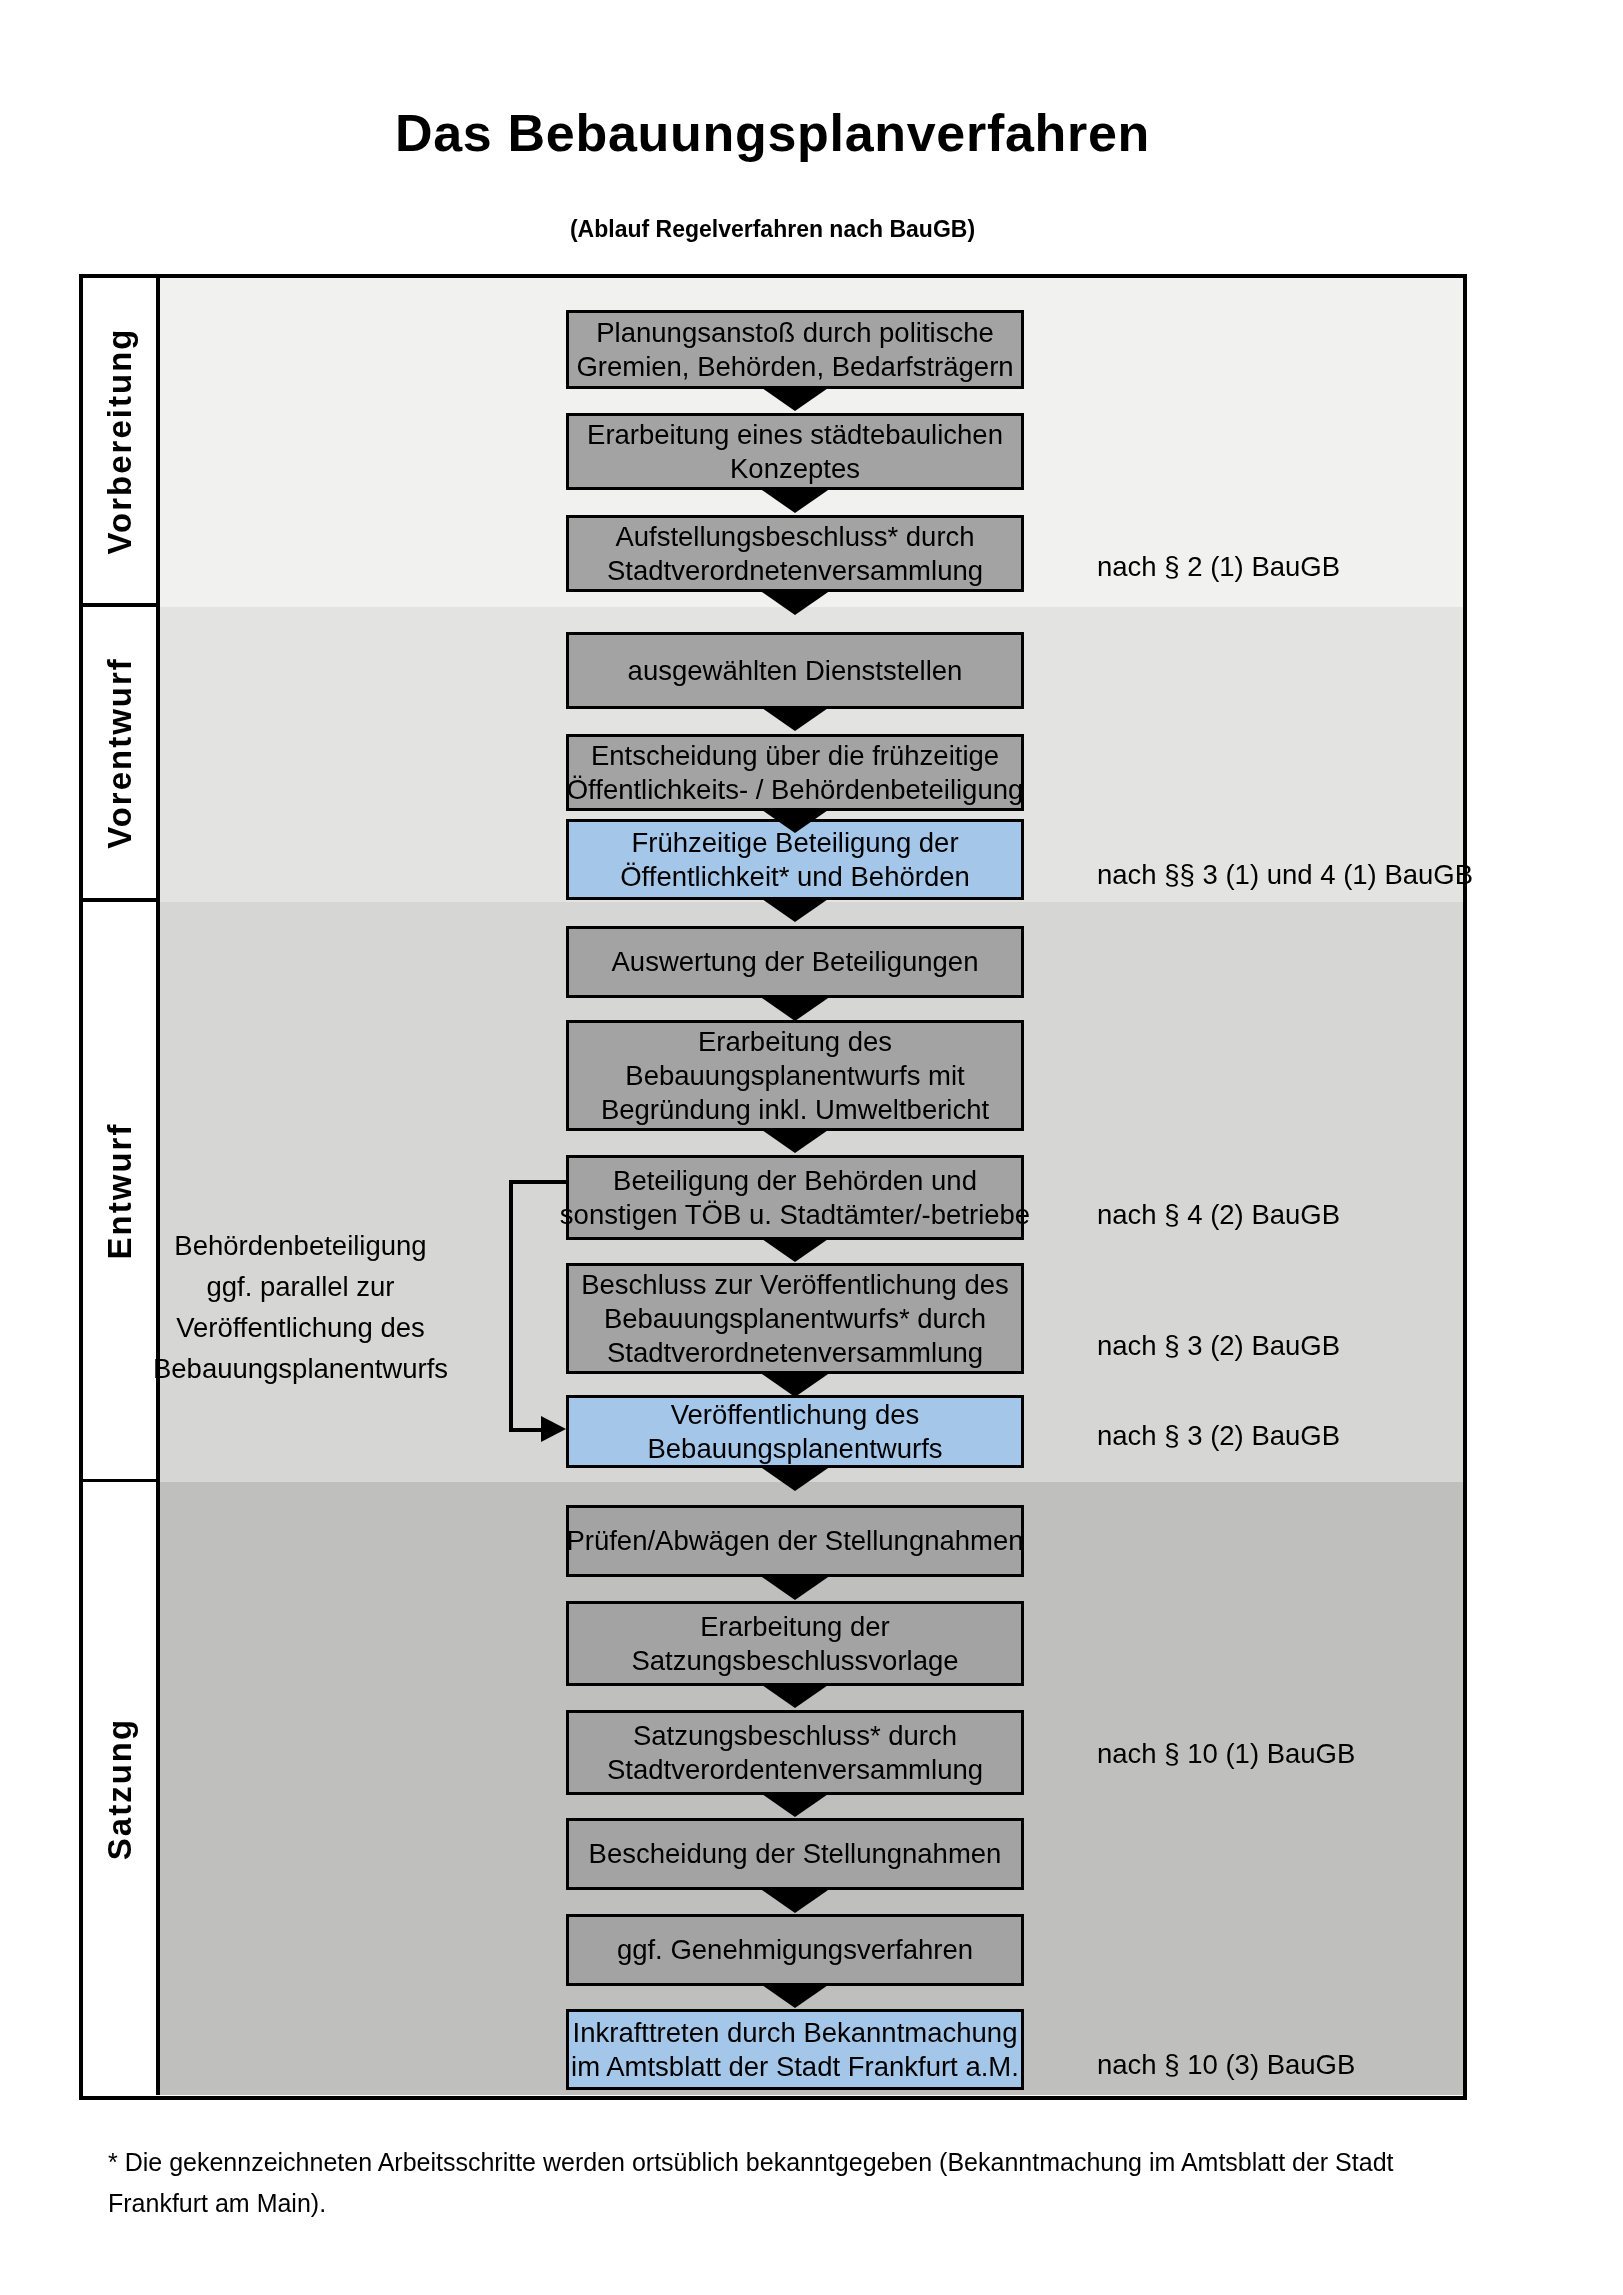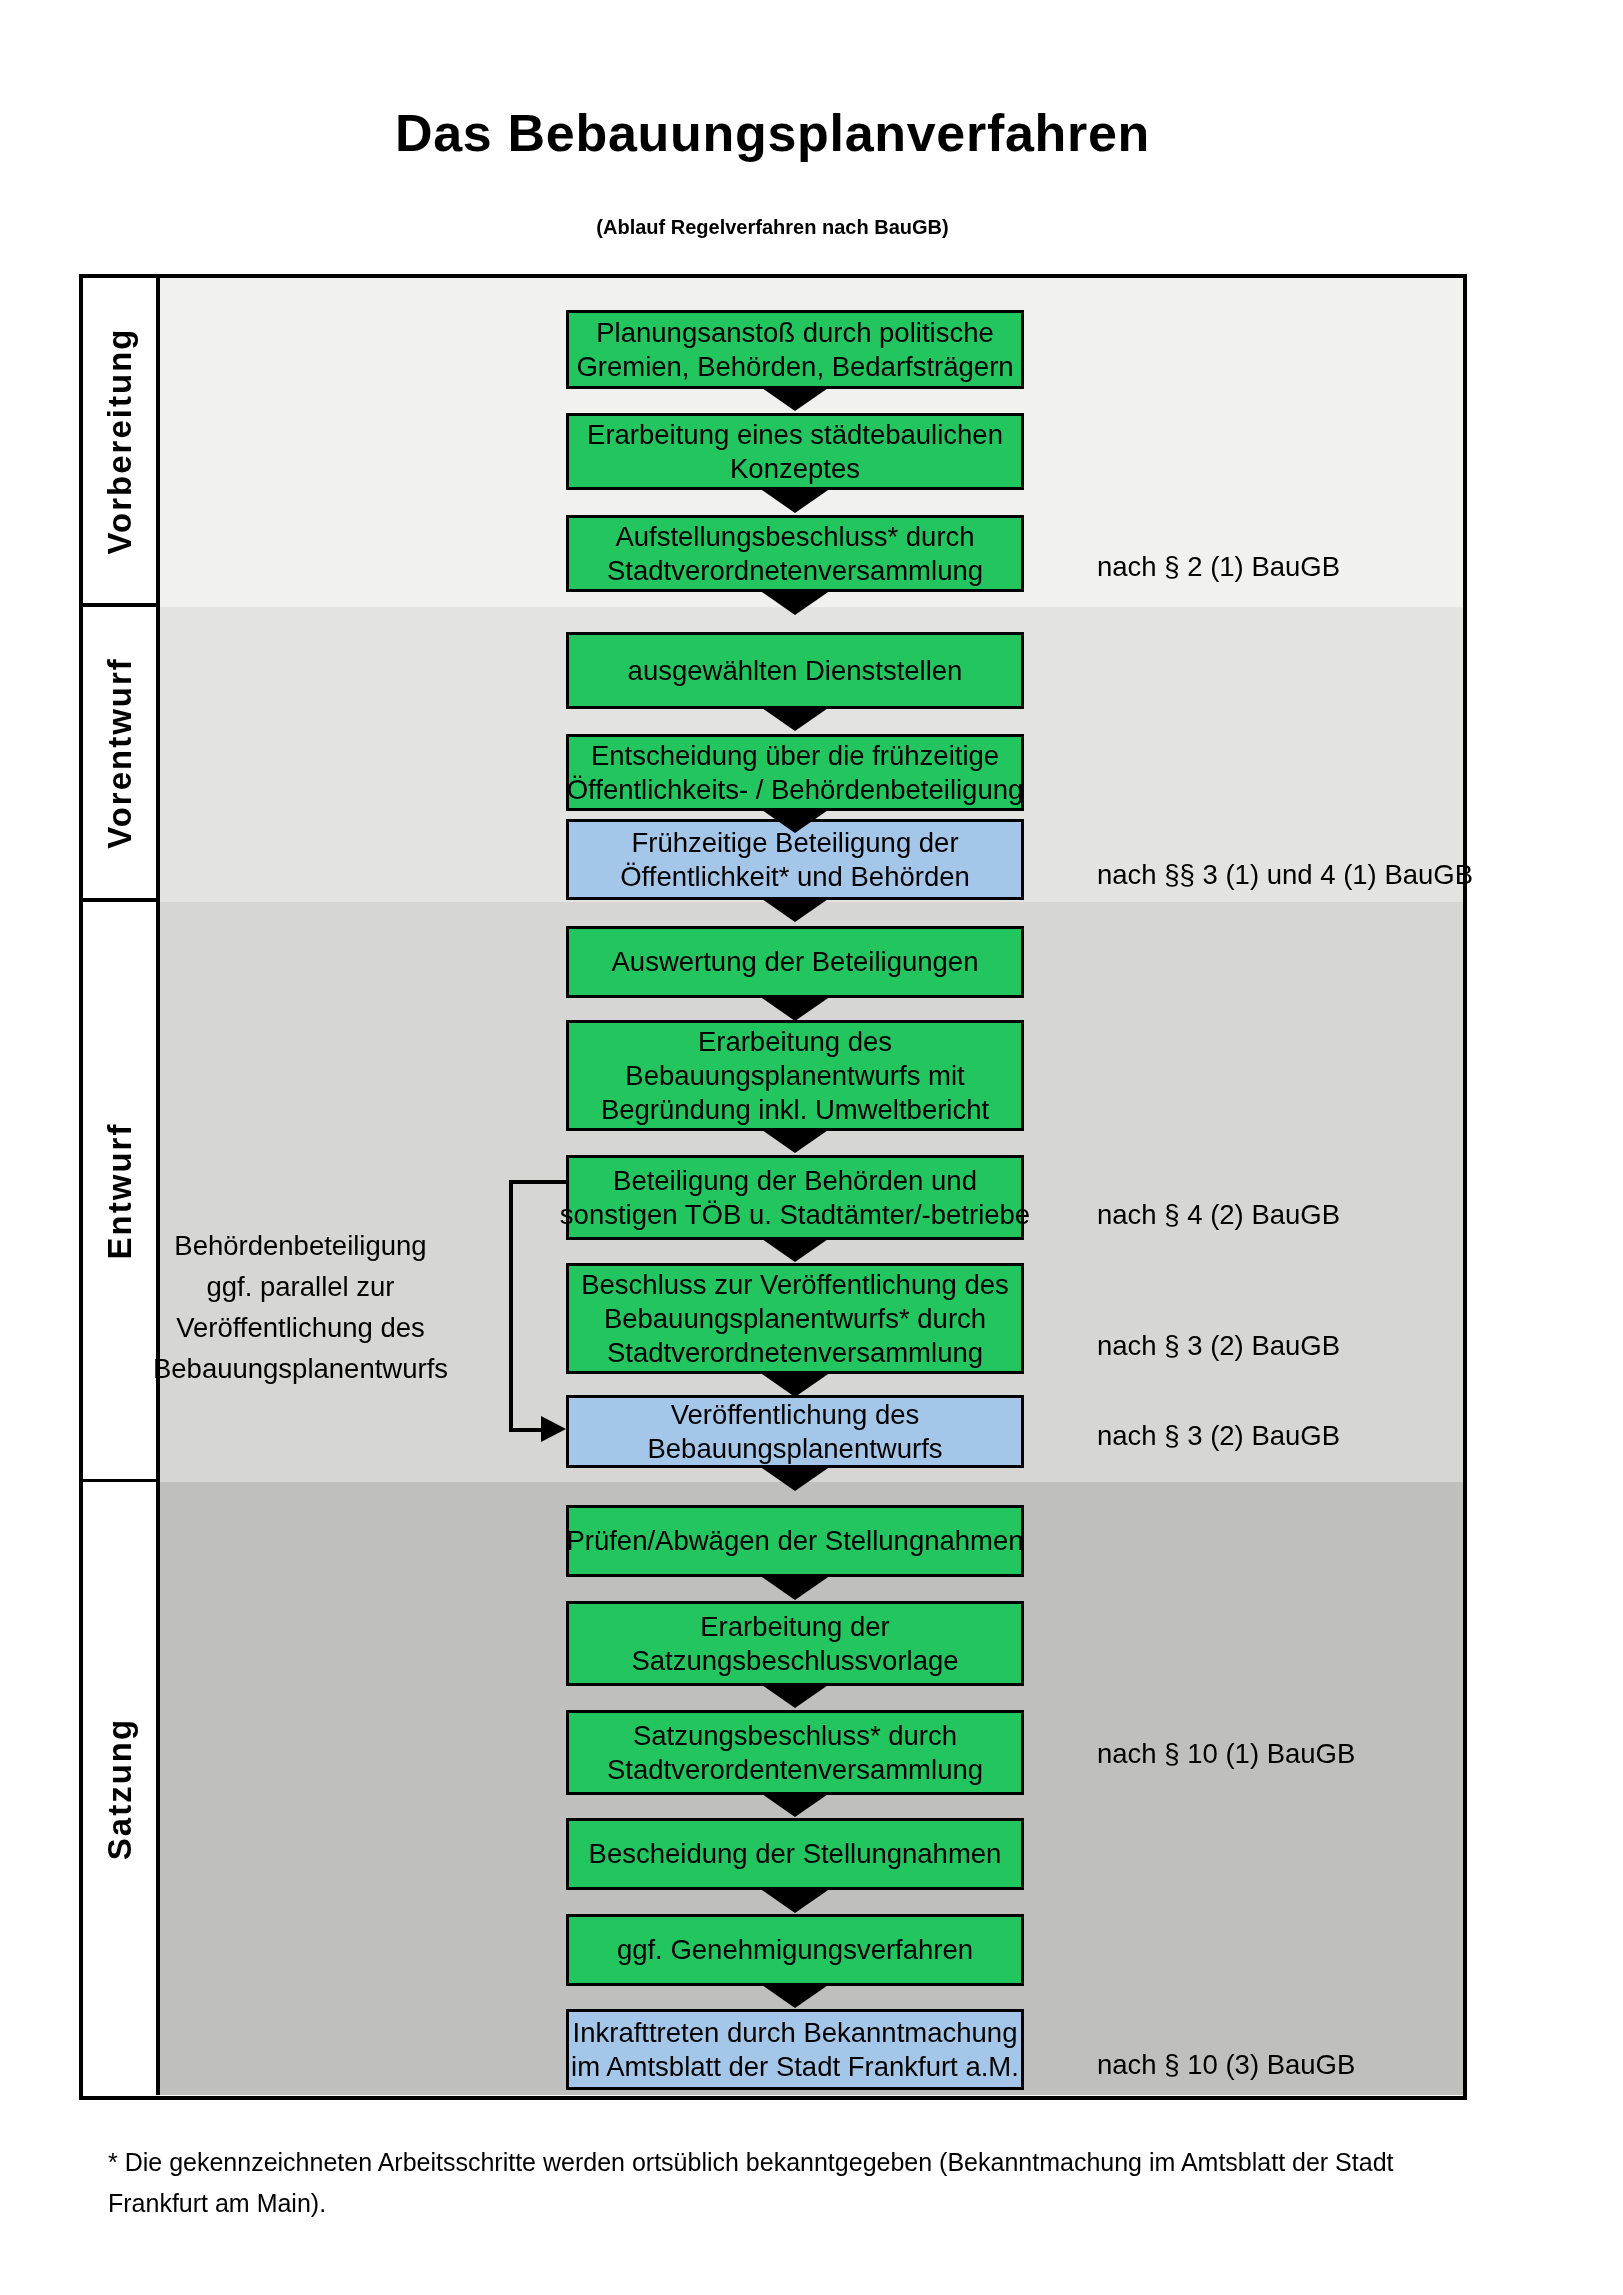--- a/index.html
+++ b/index.html
@@ -1,37 +1,37 @@
 <!DOCTYPE html>
 <html style="--accent: #a4c6e8; --band0: #f1f1f0; --band1: #e3e3e2; --band2: #d6d6d5; --band3: #bfbfbe;font-size:10.5px"><head>
 <meta charset="utf-8">
 <style>
   html,body{margin:0;padding:0;}
   body{width:1623px;height:2295px;background:#ffffff;font-family:"Liberation Sans",sans-serif;color:#000;overflow:hidden;position:relative;}
   #diagram{position:absolute;left:0;top:0;width:1623px;height:2295px;}
 
   .title{position:absolute;left:0;top:103px;width:1545px;text-align:center;font-size:52px;font-weight:bold;letter-spacing:0.7px;}
-  .subtitle{position:absolute;left:0;top:216px;width:1545px;text-align:center;font-size:20px;font-weight:bold;}
+  .subtitle{position:absolute;left:0;top:216px;width:1545px;text-align:center;font-size:23px;font-weight:bold;}
 
   .outer{position:absolute;left:79px;top:274px;width:1388px;height:1826px;border:4.6px solid #000;box-sizing:border-box;background:#fff;}
   .label-cell{position:absolute;left:0;width:77px;background:#ffffff;border-right:4.6px solid #000;border-bottom:4.6px solid #000;box-sizing:border-box;}
   .label-cell.last{border-bottom:none;}
   .lc0{top:0;height:329px;}
   .lc1{top:329px;height:295px;}
   .lc2{top:624px;height:581px;}
   .lc3{top:1204px;height:613px;}
   .vlabel{position:absolute;left:50%;top:50%;transform:translate(-50%,-50%) rotate(-90deg);white-space:nowrap;font-size:33px;font-weight:bold;letter-spacing:2px;}
 
   .band{position:absolute;left:77px;right:0;}
   .b0{top:0;height:329px;background:var(--band0,#f1f1f0);}
   .b1{top:329px;height:295px;background:var(--band1,#e3e3e2);}
   .b2{top:624px;height:581px;background:var(--band2,#d6d6d5);}
   .b3{top:1204px;height:613px;background:var(--band3,#bfbfbe);}
 
-  .box{position:absolute;left:566px;width:458px;box-sizing:border-box;border:3.9px solid #000;background:#22c55e;
+  .box{position:absolute;left:566px;width:458px;box-sizing:border-box;border:3.9px solid #000;background:#a3a3a3;
        display:flex;flex-direction:column;justify-content:center;align-items:center;
        text-align:center;font-size:27.5px;line-height:34px;z-index:2;}
   .box.blue{background:var(--accent,#a4c6e8);}
   .box .line{white-space:nowrap;}
   .box span.bseg{font-weight:normal;}
 
   .arrow{position:absolute;left:759px;width:0;height:0;border-left:36px solid transparent;border-right:36px solid transparent;border-top:25px solid #000;z-index:3;}
 
   .annotation{position:absolute;left:1097px;font-size:27.5px;white-space:nowrap;z-index:2;}
 

